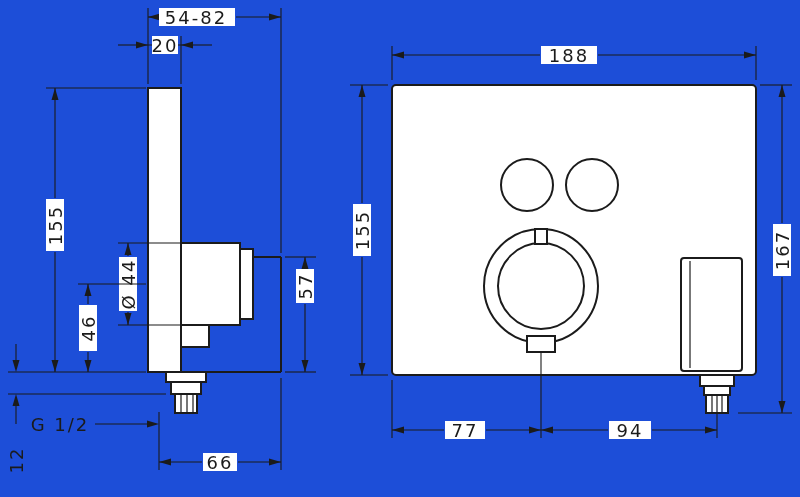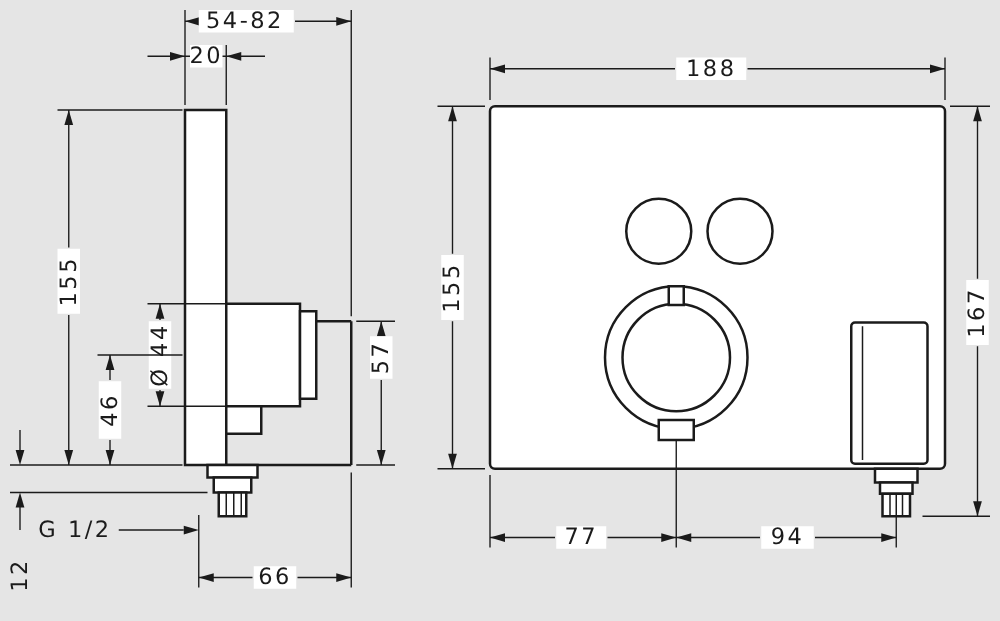--- a/index.html
+++ b/index.html
@@ -1,16 +1,16 @@
 <!DOCTYPE html>
 <html><head>
 <meta charset="utf-8">
 <style>
   html,body{margin:0;padding:0;background:#ffffff;}
-  .canvas{width:800px;height:497px;position:relative;background:#e5e5e5;overflow:hidden;}
+  .canvas{width:800px;height:497px;position:relative;background:#1d4ed8;overflow:hidden;}
   svg{display:block;}
   .obj{stroke:#1b1b1b;stroke-width:2;fill:#ffffff;}
   .thin{stroke:#1b1b1b;stroke-width:1.2;fill:none;}
   .dim{stroke:#1b1b1b;stroke-width:1.1;fill:none;}
   .arw{fill:#1b1b1b;stroke:none;}
   .bg{fill:#ffffff;stroke:none;}
   .t{font-family:"DejaVu Sans","Liberation Sans",sans-serif;font-size:18px;letter-spacing:2px;
      fill:#1b1b1b;text-anchor:middle;dominant-baseline:central;}
 </style>
 </head>

